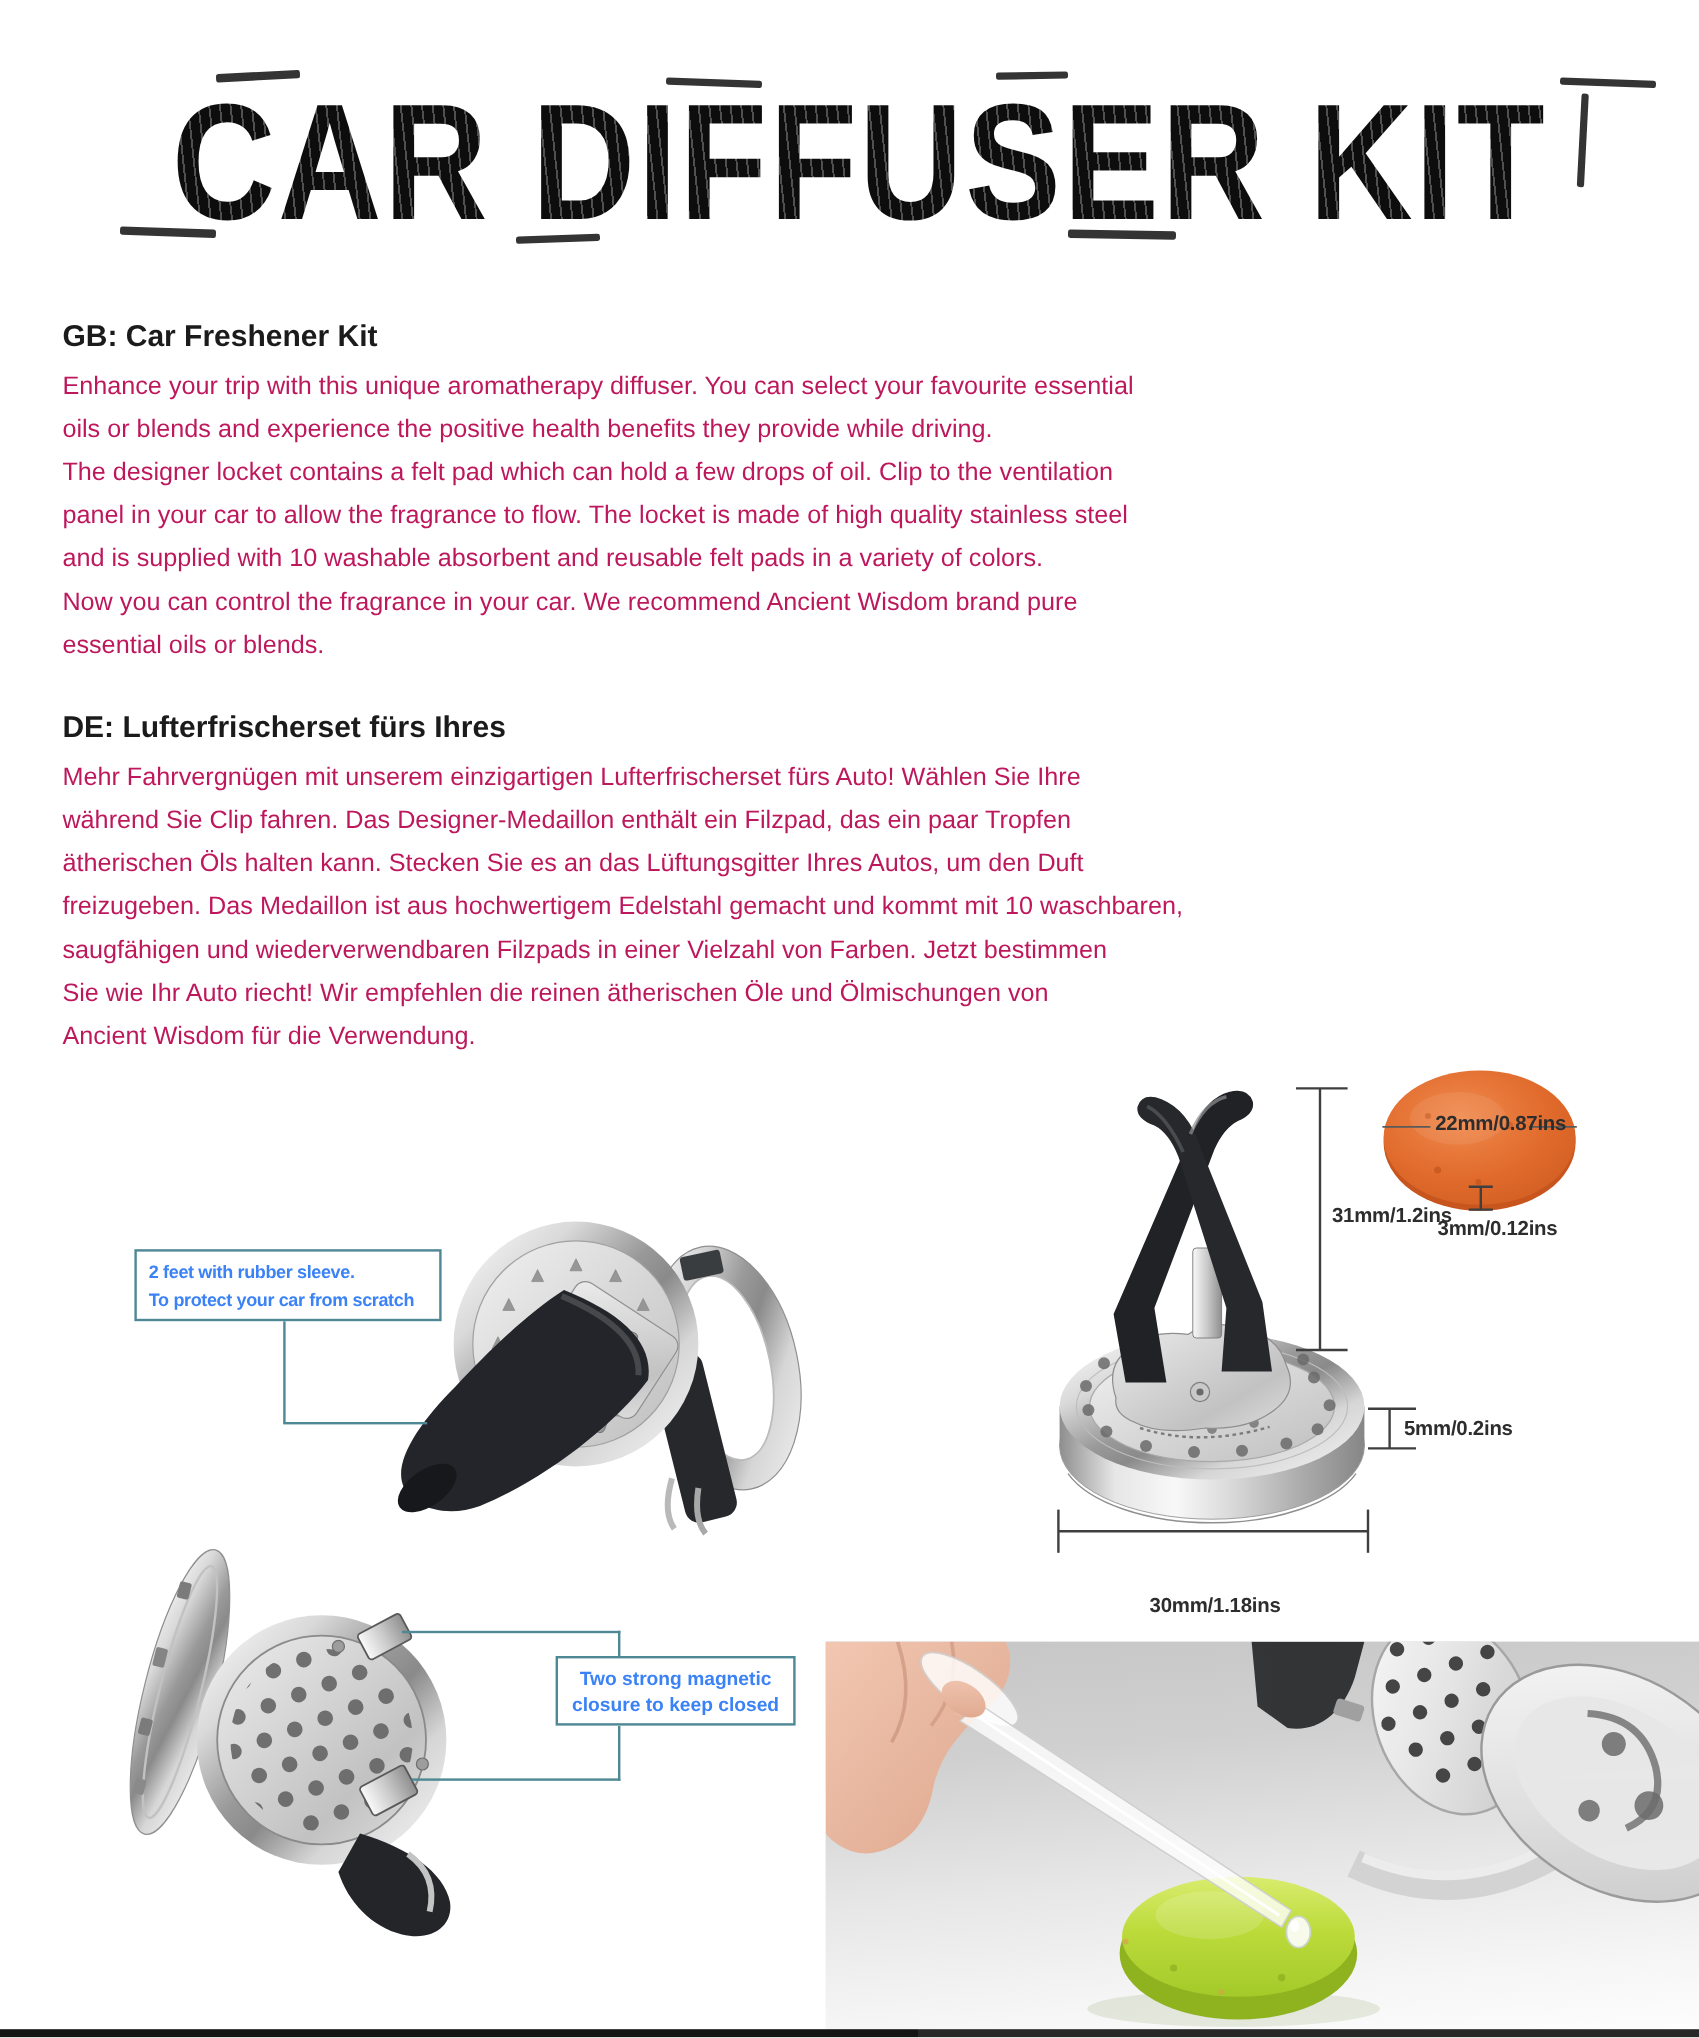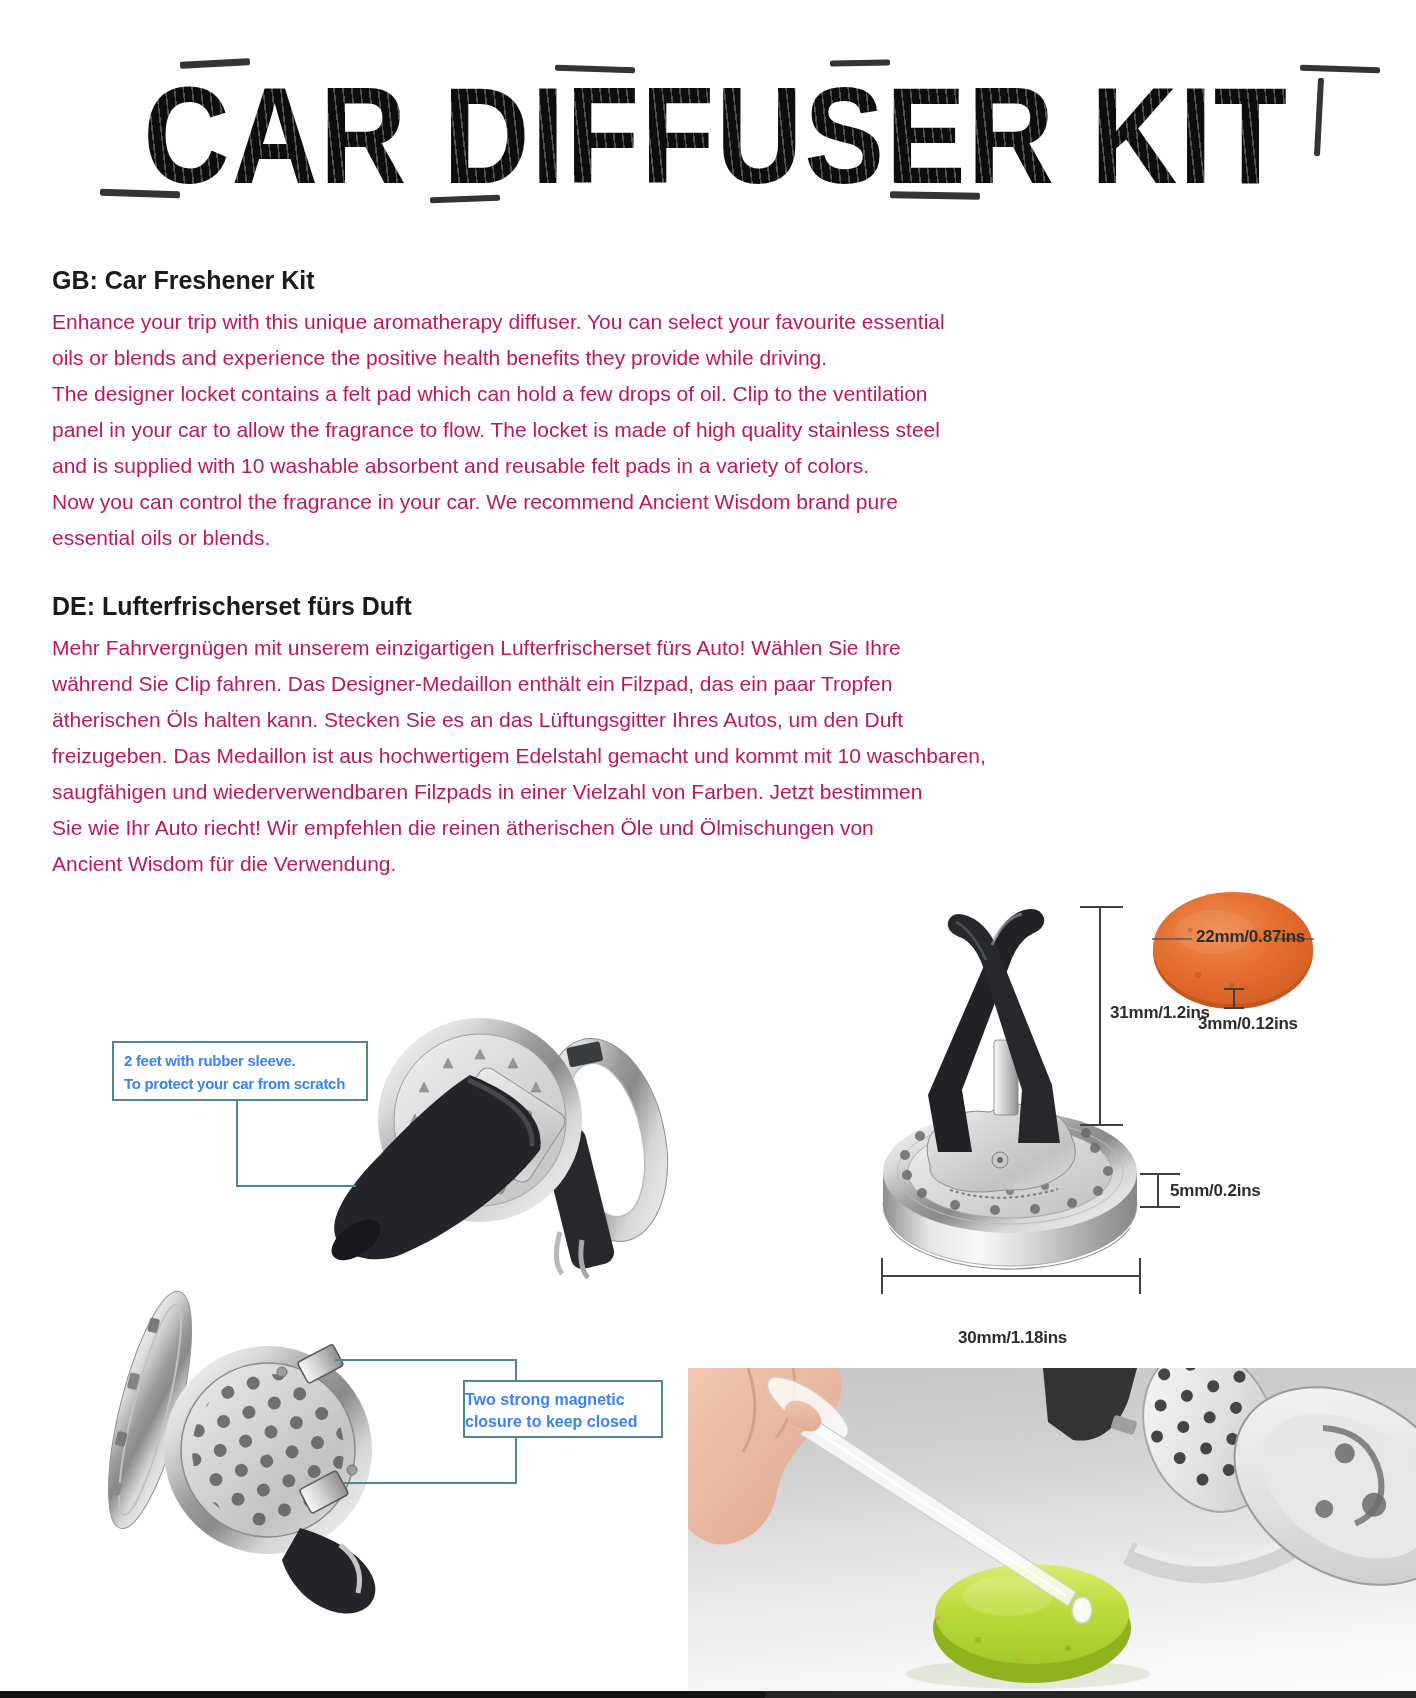--- a/index.html
+++ b/index.html
@@ -21,21 +21,21 @@
 
   
   .fig{position:absolute;}
   .mlabel{position:absolute;font-size:17px;font-weight:700;color:#2d2d2d;letter-spacing:-0.2px;white-space:nowrap;}
 
   
   .callout{position:absolute;background:#ffffff;border:2px solid #4e8894;box-sizing:border-box;z-index:6;}
   .callout .co-line{font-weight:700;color:#3b82f6;white-space:nowrap;}
   .callout-feet{left:112px;top:1041px;width:256px;height:60px;padding:6px 0 0 10px;}
   .callout-feet .co-line{font-size:15px;line-height:23px;letter-spacing:-0.3px;}
-  .callout-magnetic{left:463px;top:1380px;width:200px;height:58px;padding:7px 0 0 0;text-align:left;}
+  .callout-magnetic{left:463px;top:1380px;width:200px;height:58px;padding:7px 0 0 0;text-align:center;}
   .callout-magnetic .co-line{font-size:16px;line-height:22px;}
 
   .connector{position:absolute;background:#4e8894;z-index:5;}
 
   
   .photo{position:absolute;left:688px;top:1368px;width:728px;height:323px;overflow:hidden;
          background:linear-gradient(175deg,#c6c6c6 0%,#d0d0d0 28%,#e7e7e7 58%,#f6f6f6 84%,#fdfdfd 100%);}
 
   .bottom-bar{position:absolute;left:0;top:1691px;width:1416px;height:7px;
          background:linear-gradient(90deg,#151515 0%,#151515 54%,#272727 54%,#272727 100%);}
@@ -126,21 +126,21 @@
         <div class="body-line">oils or blends and experience the positive health benefits they provide while driving.</div>
         <div class="body-line">The designer locket contains a felt pad which can hold a few drops of oil. Clip to the ventilation</div>
         <div class="body-line">panel in your car to allow the fragrance to flow. The locket is made of high quality stainless steel</div>
         <div class="body-line">and is supplied with 10 washable absorbent and reusable felt pads in a variety of colors.</div>
         <div class="body-line">Now you can control the fragrance in your car. We recommend Ancient Wisdom brand pure</div>
         <div class="body-line">essential oils or blends.</div>
       </div>
   </div>
 
   <div class="section" style="top:592px">
-    <h2>DE: Lufterfrischerset fürs Duft</h2>
+    <h2>DE: Lufterfrischerset fürs Ihres</h2>
     <div>
         <div class="body-line">Mehr Fahrvergnügen mit unserem einzigartigen Lufterfrischerset fürs Auto! Wählen Sie Ihre</div>
         <div class="body-line">während Sie Clip fahren. Das Designer-Medaillon enthält ein Filzpad, das ein paar Tropfen</div>
         <div class="body-line">ätherischen Öls halten kann. Stecken Sie es an das Lüftungsgitter Ihres Autos, um den Duft</div>
         <div class="body-line">freizugeben. Das Medaillon ist aus hochwertigem Edelstahl gemacht und kommt mit 10 waschbaren,</div>
         <div class="body-line">saugfähigen und wiederverwendbaren Filzpads in einer Vielzahl von Farben. Jetzt bestimmen</div>
         <div class="body-line">Sie wie Ihr Auto riecht! Wir empfehlen die reinen ätherischen Öle und Ölmischungen von</div>
         <div class="body-line">Ancient Wisdom für die Verwendung.</div>
       </div>
   </div>

